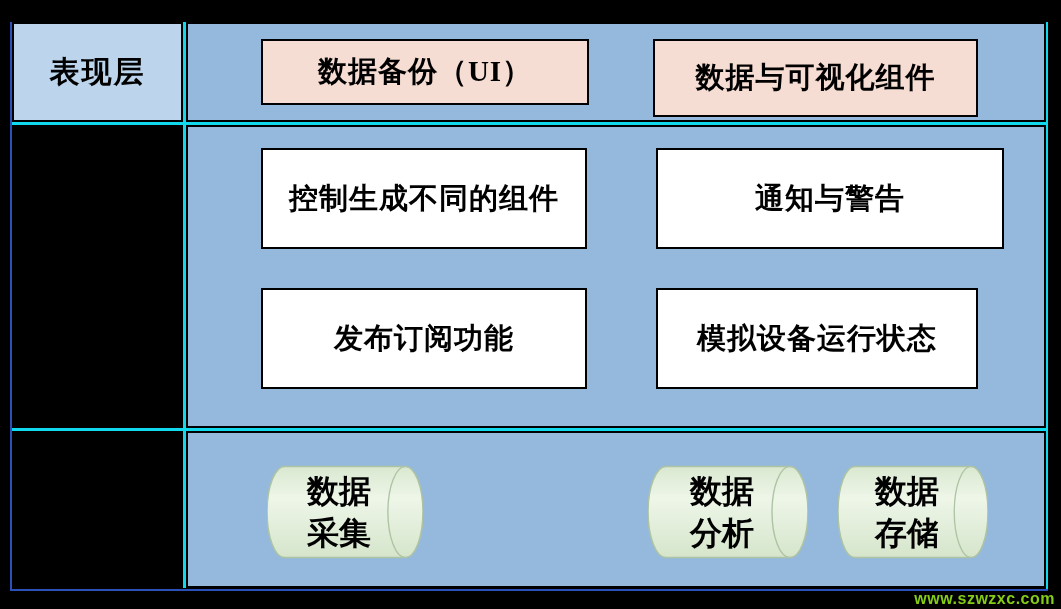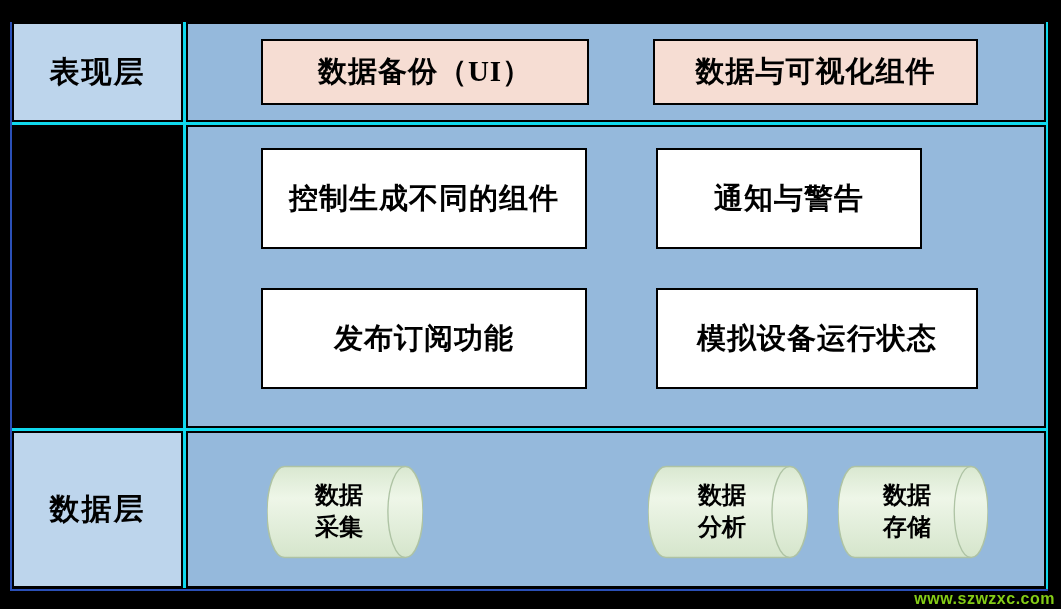--- a/index.html
+++ b/index.html
@@ -25,21 +25,21 @@
     display:flex;align-items:center;justify-content:center;
     font-size:29px;font-weight:bold;color:#000;letter-spacing:1px;
   }
   .node.pink{background:#f6ddd3;}
   .node.yellow{background:#ffffff;}
   .cyl{position:absolute;}
   .cyl svg{position:absolute;inset:0;width:100%;height:100%;}
   .cyl .cyl-label{
     position:absolute;inset:0 18px 0 6px;display:flex;flex-direction:column;
     align-items:center;justify-content:center;line-height:1.32;
-    font-size:24px;font-weight:bold;color:#000;text-align:center;
+    font-size:32px;font-weight:bold;color:#000;text-align:center;
   }
   .watermark{
     position:absolute;right:6px;bottom:1px;color:#84cc16;font-weight:bold;
     font-size:16px;font-family:"Liberation Sans","DejaVu Sans",sans-serif;
     letter-spacing:0.5px;
   }
 </style>
 </head>
 <body>
 
@@ -48,39 +48,36 @@
   <div class="accent blue" style="left:10px;top:22px;width:2px;height:568px;"></div>
   <div class="accent blue" style="left:10px;top:589px;width:1038px;height:2px;"></div>
   <div class="accent cyan" style="left:1046px;top:22px;width:2px;height:567px;"></div>
   <div class="accent cyan" style="left:183px;top:22px;width:3px;height:566px;"></div>
   <div class="accent cyan" style="left:12px;top:122px;width:1034px;height:3px;"></div>
   <div class="accent cyan" style="left:12px;top:428px;width:1034px;height:3px;"></div>
 
   <div class="panel light" style="left:12px;top:22px;width:171px;height:100px;">
     <div class="layer-label">表现层</div>
   </div>
-  <div class="panel light" style="left:12px;top:431px;width:171px;height:157px;">
-    <div class="layer-label">数据层</div>
-  </div>
 
   <div class="panel mid" style="left:186px;top:22px;width:860px;height:100px;"></div>
   <div class="panel mid" style="left:186px;top:125px;width:860px;height:303px;"></div>
   <div class="panel mid" style="left:186px;top:431px;width:860px;height:157px;"></div>
 
   <div class="node pink" style="left:261px;top:39px;width:328px;height:66px;">
     <span>数据备份（UI）</span>
   </div>
-  <div class="node pink" style="left:653px;top:39px;width:325px;height:66px;">
+  <div class="node pink" style="left:653px;top:39px;width:325px;height:78px;">
     <span>数据与可视化组件</span>
   </div>
 
   <div class="node yellow" style="left:261px;top:148px;width:326px;height:101px;">
     <span>控制生成不同的组件</span>
   </div>
-  <div class="node yellow" style="left:656px;top:148px;width:266px;height:101px;">
+  <div class="node yellow" style="left:656px;top:148px;width:348px;height:101px;">
     <span>通知与警告</span>
   </div>
   <div class="node yellow" style="left:261px;top:288px;width:326px;height:101px;">
     <span>发布订阅功能</span>
   </div>
   <div class="node yellow" style="left:656px;top:288px;width:322px;height:101px;">
     <span>模拟设备运行状态</span>
   </div>
 
   <div class="cyl" style="left:267px;top:465px;width:156px;height:94px;">

